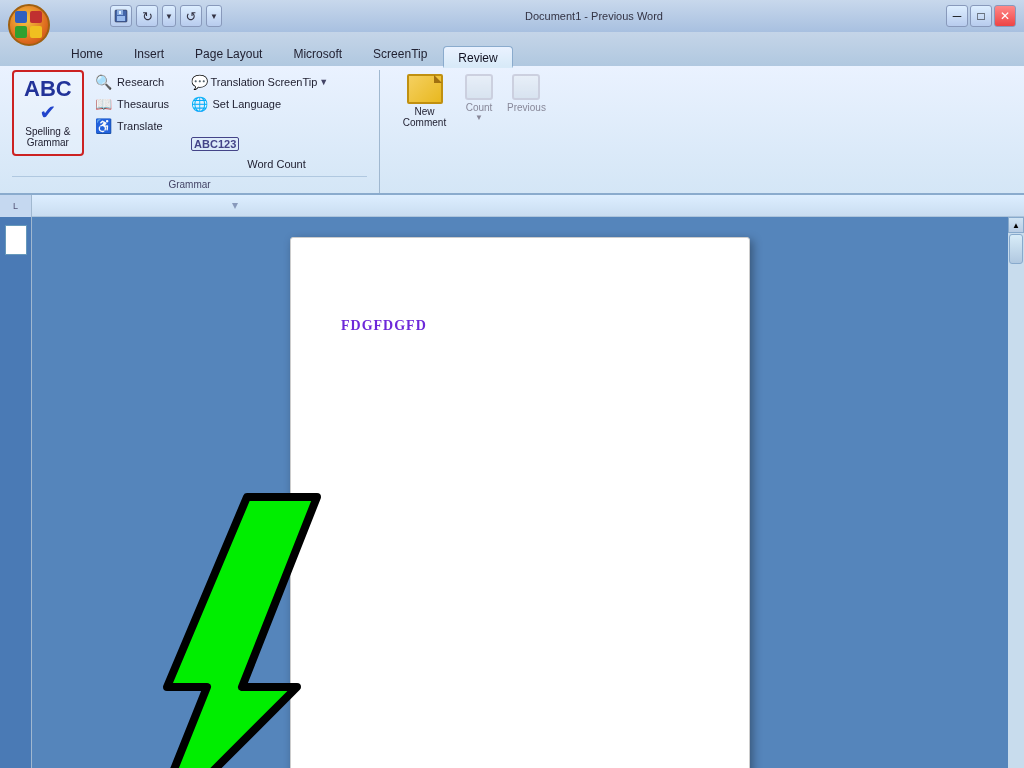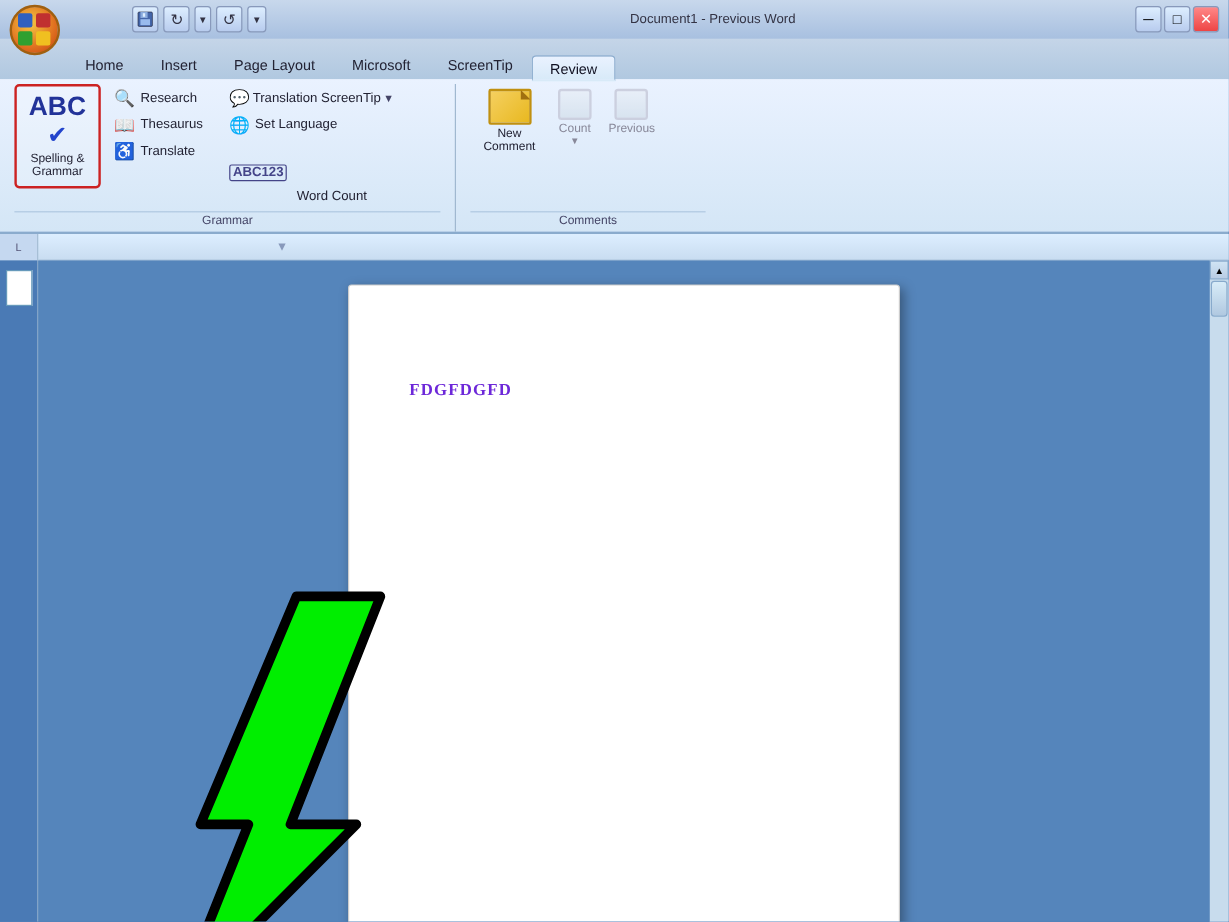--- a/index.html
+++ b/index.html
@@ -351,21 +351,20 @@
           <span>Count</span>
           <span style="font-size:8px; color:#889;">▼</span>
         </div>
 
         <div class="previous-btn">
           <div class="ghost-icon"></div>
           <span>Previous</span>
         </div>
 
       </div>
-      <div class="ribbon-group-label">Comments</div>
     </div>
 
   </div>
 </div>
 
 <div style="display:flex; background:#b8d0e8; height:22px; border-bottom:1px solid #90adc8;">
   <div style="width:32px; height:22px; background:#c5d8f0; border-right:1px solid #a0b8d0; display:flex; align-items:center; justify-content:center; font-size:9px; color:#557; cursor:pointer;">L</div>
   <div style="flex:1; height:22px; background:linear-gradient(to bottom,#ddeeff,#c8dcf0); overflow:hidden; position:relative;">
 
     <svg width="100%" height="22" style="position:absolute;top:0;left:0;">

